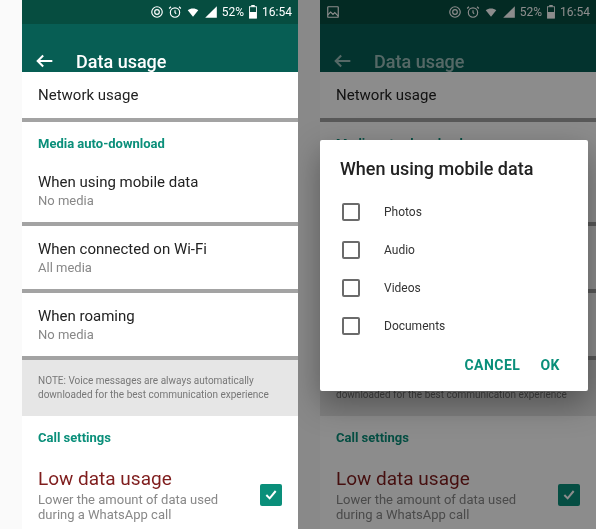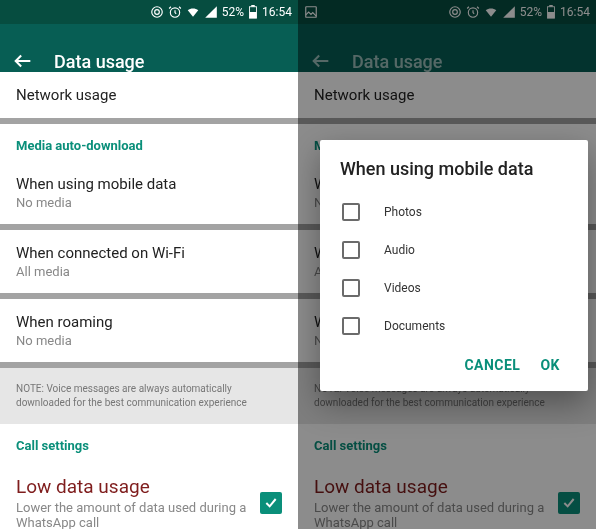--- a/index.html
+++ b/index.html
@@ -10,20 +10,21 @@
     height: 529px;
     overflow: hidden;
     display: flex;
   }
   .screen {
     width: 298px;
     height: 529px;
     position: relative;
     overflow: hidden;
     background: #fafafa;
+    padding-left: 22px;
   }
   .statusbar {
     height: 24px;
     background: #064d40;
     color: #fff;
     display: flex;
     align-items: center;
     justify-content: flex-end;
     padding: 0 6px;
     font-size: 12px;
@@ -38,21 +39,21 @@
     display: flex;
     align-items: flex-end;
     padding: 0 12px;
     gap: 20px;
   }
   .appbar .title { font-size: 18px; font-weight: 500; }
   .content { background: #fff; }
   .list-item {
     padding: 14px 16px;
     background: #fff;
-    border-bottom: 6px solid #a3a3a3;
+    border-bottom: 4px solid #a3a3a3;
   }
   .list-item .primary { font-size: 15px; color: #222; }
   .list-item .secondary { font-size: 13px; color: #888; margin-top: 2px; }
   .section-header {
     padding: 14px 16px 8px;
     font-size: 13px;
     font-weight: 700;
     color: #0a8f7a;
     background: #fff;
   }

